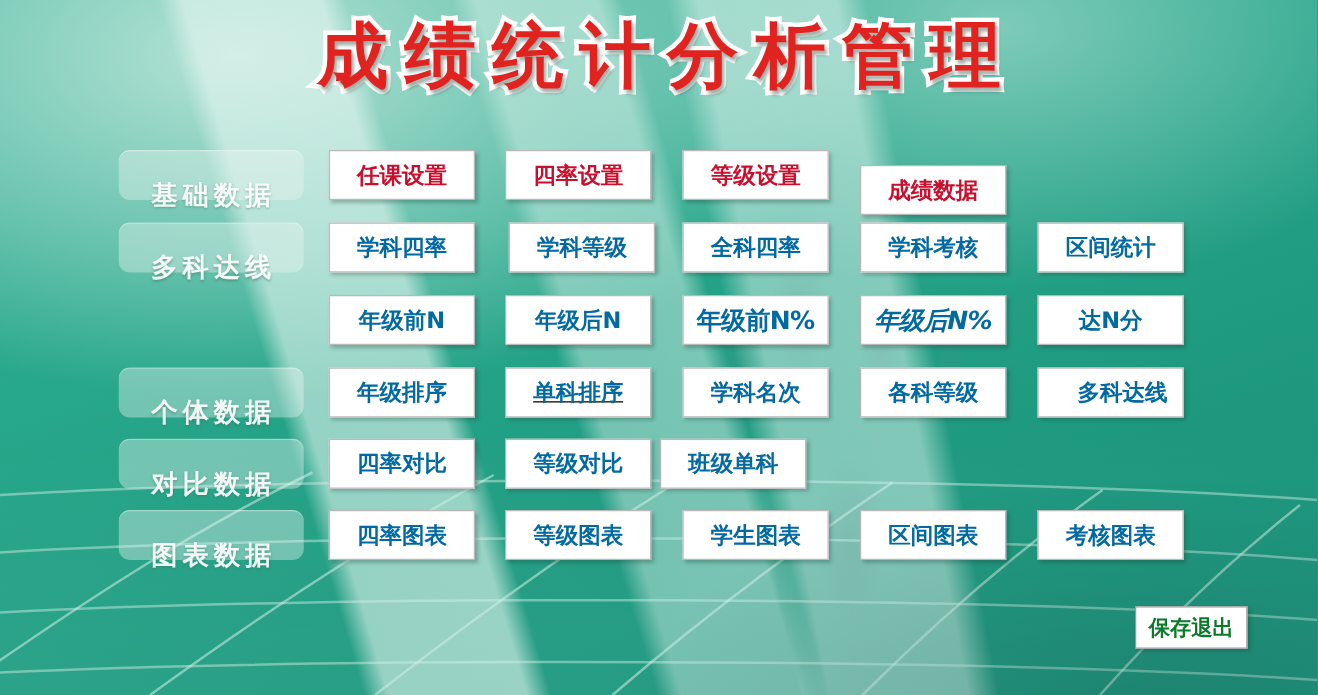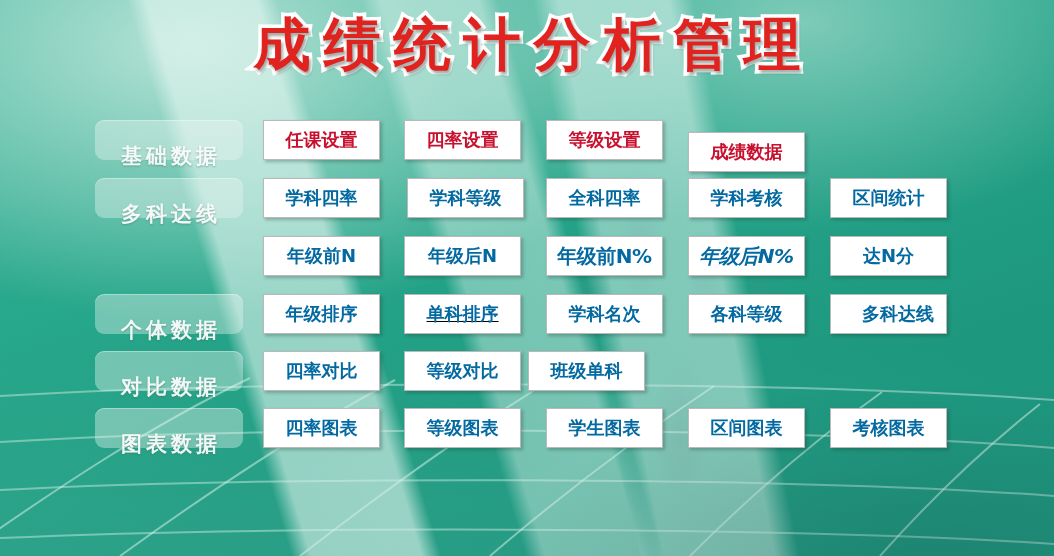--- a/index.html
+++ b/index.html
@@ -273,14 +273,17 @@
         <span>学生图表</span>
       </div>
       <div class="btn" style="left: 688px; top: 408px;">
         <span>区间图表</span>
       </div>
       <div class="btn" style="left: 830px; top: 408px;">
         <span>考核图表</span>
       </div>
     </div>
 
+  <div class="savebtn">
+    <span>保存退出</span>
+  </div>
 
 </div>
 
 </body></html>

